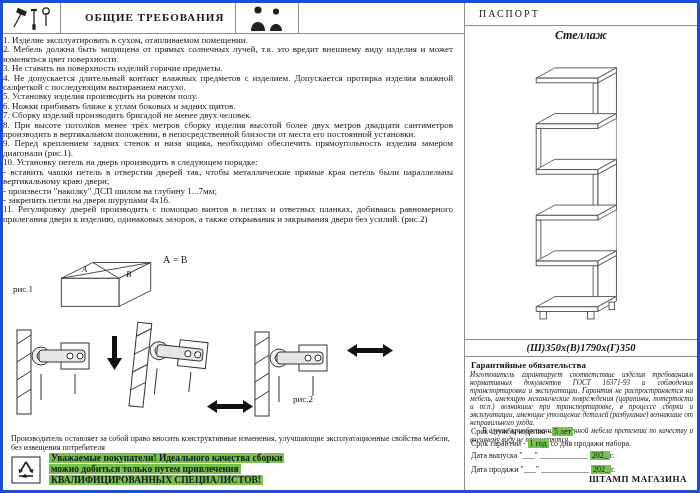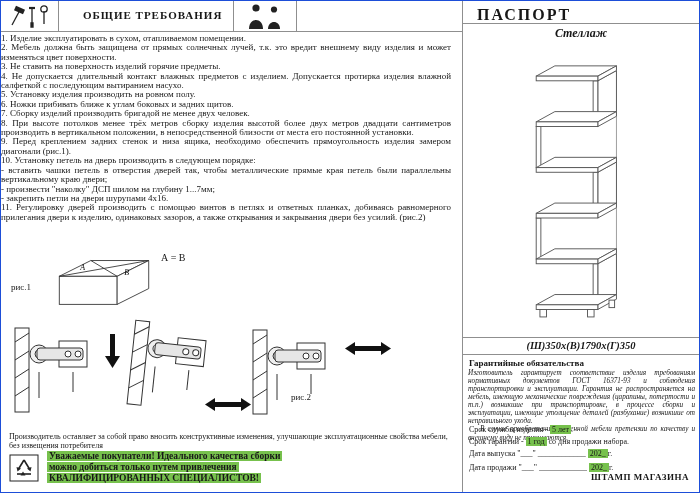--- a/index.html
+++ b/index.html
@@ -1,18 +1,18 @@
 <!DOCTYPE html>
 <html style="--highlight: #77c14d; --line: #8f8f8f;"><head>
 <meta charset="utf-8">
 <style>
   html,body { margin:0; padding:0; background:#e9e9e9; }
   .page {
     position:relative; width:700px; height:493px; margin:0 auto;
-    background:#fff; border:1px solid #1d4ed8; box-sizing:border-box;
+    background:#fff; border:3px solid #1d4ed8; box-sizing:border-box;
     overflow:hidden; font-family:"Liberation Serif", serif; color:#171717;
   }
   .col-left { position:absolute; left:0; top:0; width:461px; height:100%; border-right:1px solid var(--line,#8f8f8f); }
   .col-right { position:absolute; left:462px; top:0; right:0; height:100%; }
 
   
   .hdr-left { position:absolute; top:0; left:0; width:100%; height:30px; border-bottom:1px solid var(--line,#8f8f8f); }
   .tools-box { position:absolute; left:0; top:0; width:57px; height:30px; border-right:1px solid var(--line,#8f8f8f);
                display:flex; align-items:center; justify-content:center; }
   .title-left { position:absolute; left:82px; top:8px; font-weight:bold; font-size:11px; letter-spacing:1px; white-space:nowrap; }
@@ -36,21 +36,21 @@
   .fig2-label { position:absolute; left:282px; top:74px; font-size:9px; }
 
   .producer { position:absolute; top:431px; left:8px; width:440px; font-size:8px; line-height:1.15; }
 
   .buyer { position:absolute; top:450px; left:8px; width:446px; display:flex; gap:8px; align-items:center; }
   .buyer-text { flex:1; font-weight:bold; font-size:9.5px; line-height:1.18; }
   .hl { background:var(--highlight,#77c14d); padding:0 2px; }
 
   
   .hdr-right { position:absolute; left:0; top:0; right:0; height:22px; border-bottom:1px solid var(--line,#8f8f8f); }
-  .title-right { position:absolute; left:14px; top:5px; font-weight:bold; font-size:16px; letter-spacing:2px; }
+  .title-right { position:absolute; left:14px; top:5px; font-weight:normal; font-size:10px; letter-spacing:2px; }
   .product { position:absolute; top:25px; left:0; right:0; text-align:center; font-weight:bold; font-style:italic; font-size:12px; }
   .shelf { position:absolute; top:46px; left:50%; transform:translateX(-50%); }
   .dims { position:absolute; top:336px; left:0; right:0; border-top:1px solid var(--line,#8f8f8f); border-bottom:1px solid var(--line,#8f8f8f);
           text-align:center; font-weight:bold; font-style:italic; font-size:10.5px; padding:2px 0 3px; }
   .warranty-title { position:absolute; top:357px; left:6px; font-weight:bold; font-size:9px; }
   .warranty-body { position:absolute; top:368px; left:5px; right:4px; font-size:7.2px; line-height:1.12; text-align:justify; }
   .warranty-body p { margin:0;font-style:italic; }
   .warranty-body p.second { text-indent:12px; }
   .terms { position:absolute; top:423px; left:6px; font-size:8px; line-height:1.5; }
   .dates { position:absolute; top:446px; left:6px; font-size:8px; line-height:1.75; }

